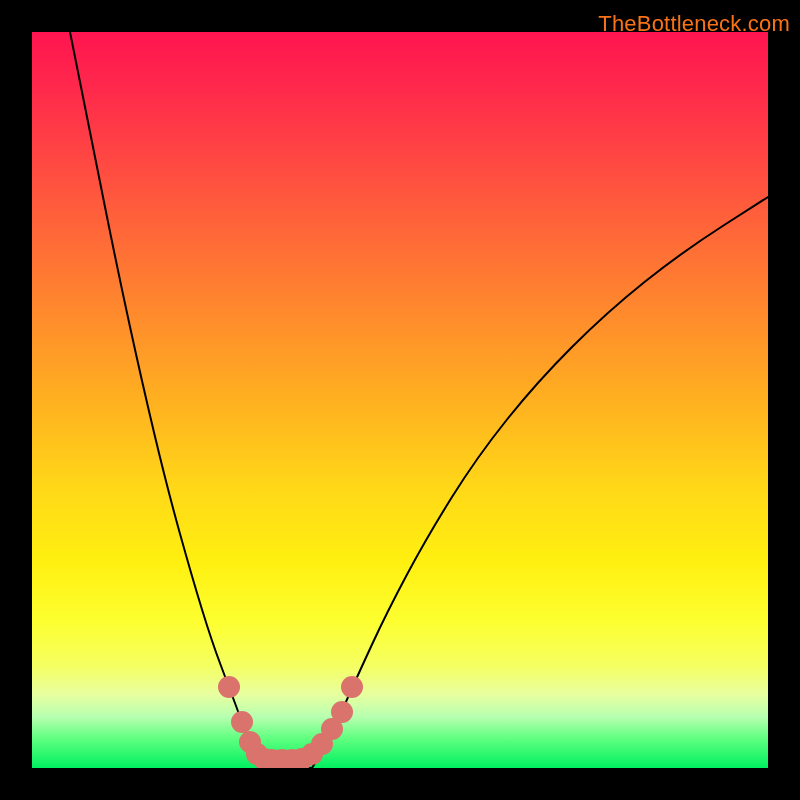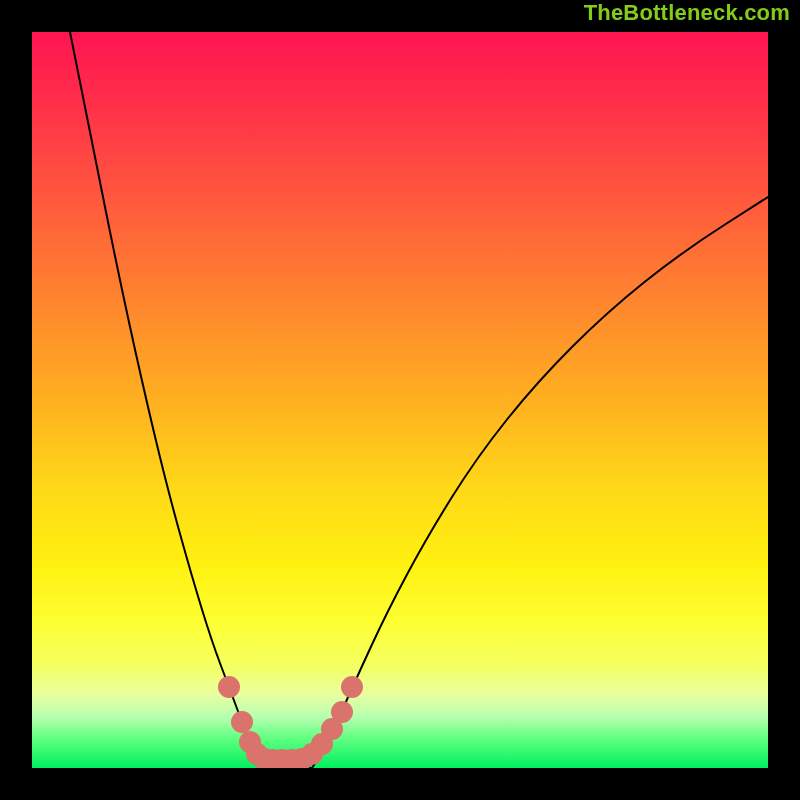--- a/index.html
+++ b/index.html
@@ -33,26 +33,26 @@
       #fdff30 80%,
       #f5ff60 86%,
       #e8ffa0 90%,
       #b8ffb0 93%,
       #60ff80 96%,
       #00f060 100%
     );
   }
   .watermark {
     position: absolute;
-    top: 0;
+    top: 11px;
     right: 10px;
     font-family: Arial, Helvetica, sans-serif;
     font-size: 22px;
-    font-weight: 700;
-    color: #84cc16;
+    font-weight: 400;
+    color: #f97316;
     letter-spacing: 0.2px;
   }
   svg.curve-layer {
     position: absolute;
     inset: 0;
     width: 100%;
     height: 100%;
     overflow: visible;
   }
 </style>

